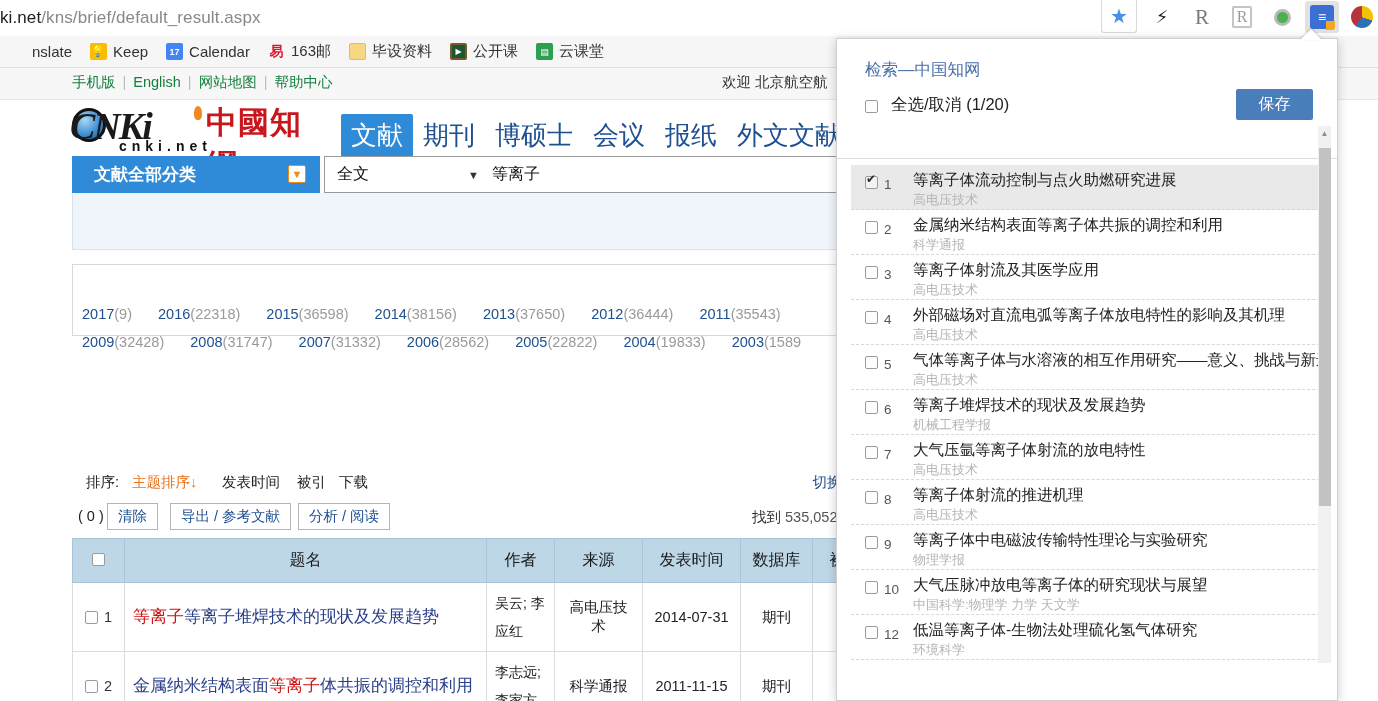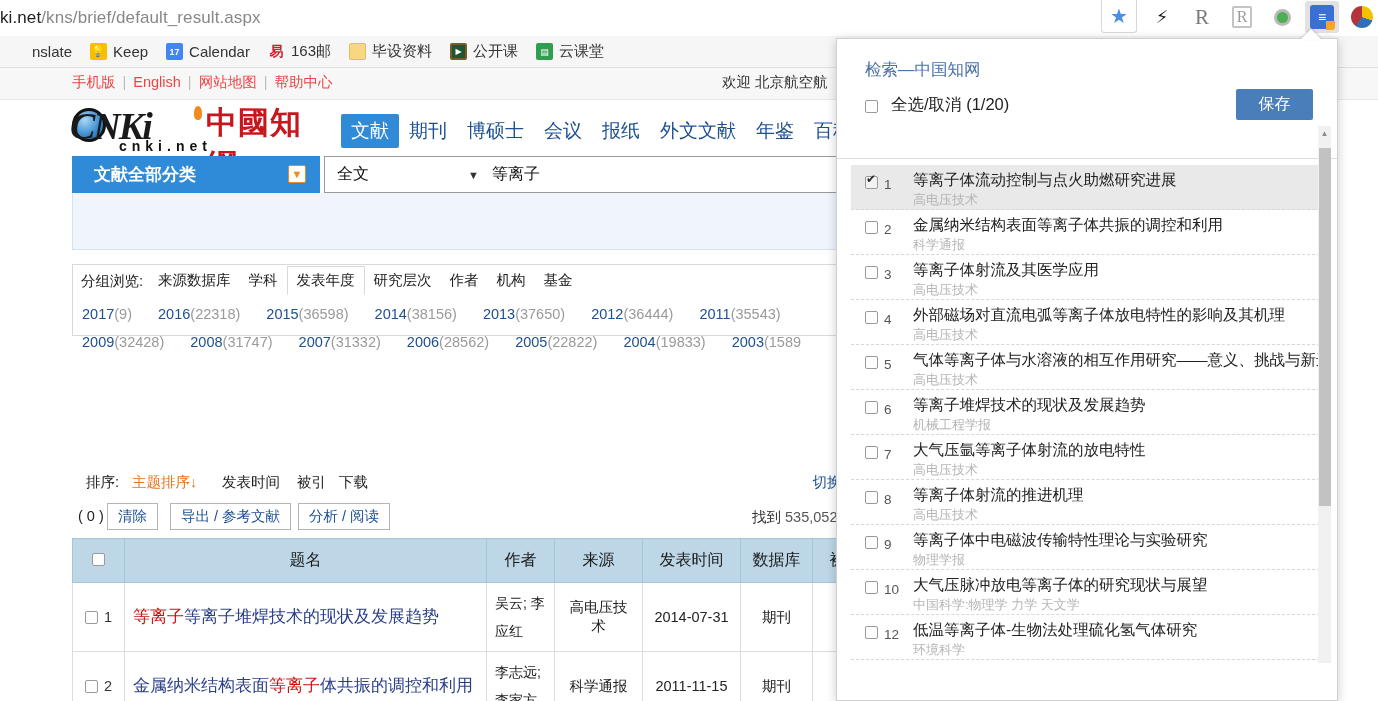--- a/index.html
+++ b/index.html
@@ -72,21 +72,21 @@
   }
   .topbar {
     position: absolute; left: 0; top: 0; width: 1378px; height: 32px;
     background: #f7f7f7; border-bottom: 1px solid #e6e6e6;
   }
   .topbar-links {
     position: absolute; left: 72px; top: 5px;
     font-size: 14.5px; color: #2a52a0;
   }
   .topbar-links span.sep { color: #bbb; margin: 0 7px; }
-  .topbar-links a { color: #ef4444; text-decoration: none; }
+  .topbar-links a { color: #15803d; text-decoration: none; }
   .topbar-welcome {
     position: absolute; left: 722px; top: 5px;
     font-size: 14.5px; color: #333;
   }
 
   .sitehead {
     position: absolute; left: 0; top: 32px; width: 1378px; height: 58px;
     background: #fff;
   }
   .logo {
@@ -117,21 +117,21 @@
   .logo-net {
     position: absolute; left: 49px; top: 36px;
     font-size: 14px; font-weight: bold; color: #111; letter-spacing: 5px;
     font-family: "Liberation Sans", sans-serif;
   }
   .navtabs {
     position: absolute; left: 341px; top: 14px;
     display: flex; align-items: center; gap: 0px;
   }
   .navtab {
-    font-size: 19px; color: #1d4f91; padding: 4px 10px; white-space: nowrap;
+    font-size: 26px; color: #1d4f91; padding: 4px 10px; white-space: nowrap;
   }
   .navtab.active {
     background: #2f8ad8; color: #fff; border-radius: 2px;
   }
 
   
   .searchrow {
     position: absolute; left: 72px; top: 88px; width: 790px; height: 37px;
   }
   .cat-btn {
@@ -425,30 +425,20 @@
         <span>全文</span>
         <span class="caret">▼</span>
       </div>
       <div class="kw-input">
         <span>等离子</span>
       </div>
     </div>
     <div class="blue-panel"></div>
 
     <div class="groupbox"></div>
-    <div class="grouptabs">
-      <span class="lbl">分组浏览:</span>
-      <span class="gtab">来源数据库</span>
-      <span class="gtab">学科</span>
-      <span class="gtab active">发表年度</span>
-      <span class="gtab">研究层次</span>
-      <span class="gtab">作者</span>
-      <span class="gtab">机构</span>
-      <span class="gtab">基金</span>
-    </div>
     <div class="years">
       <div>
         <span class="y"><span>2017</span><span class="cnt">(9)</span></span>
         <span class="y"><span>2016</span><span class="cnt">(22318)</span></span>
         <span class="y"><span>2015</span><span class="cnt">(36598)</span></span>
         <span class="y"><span>2014</span><span class="cnt">(38156)</span></span>
         <span class="y"><span>2013</span><span class="cnt">(37650)</span></span>
         <span class="y"><span>2012</span><span class="cnt">(36444)</span></span>
         <span class="y"><span>2011</span><span class="cnt">(35543)</span></span>
       </div>

